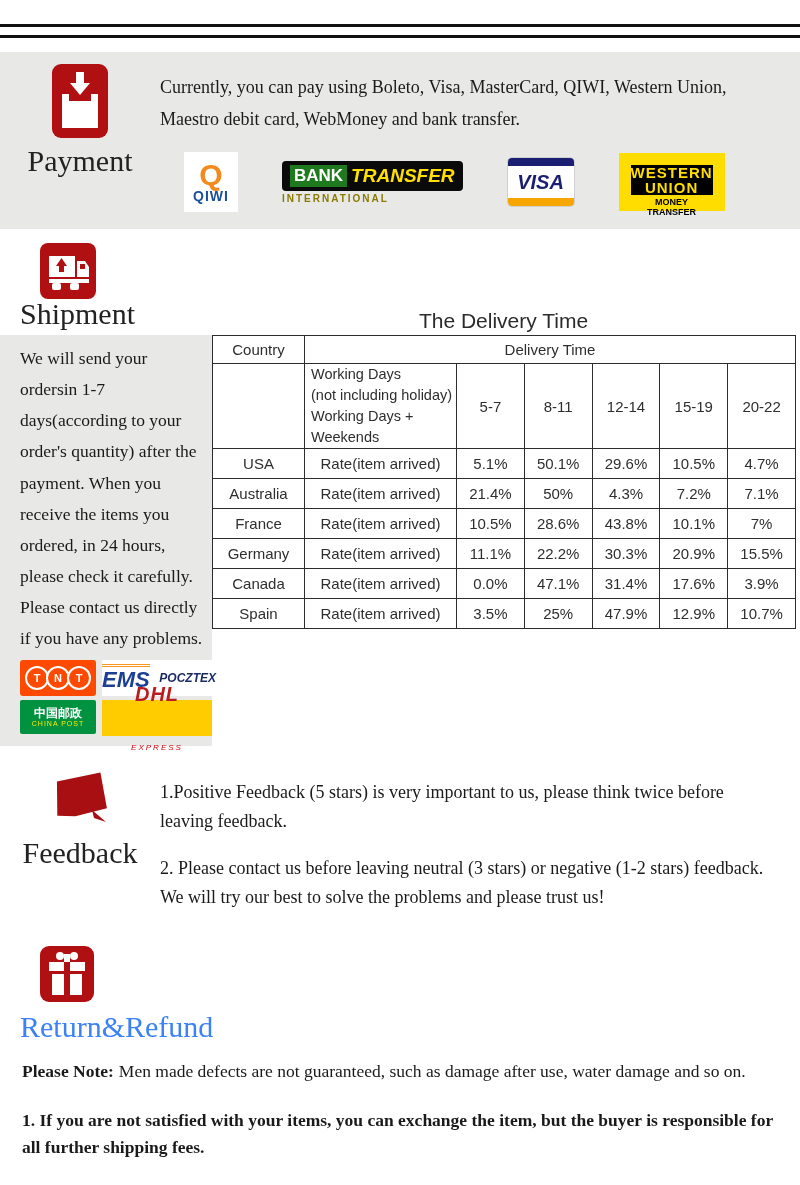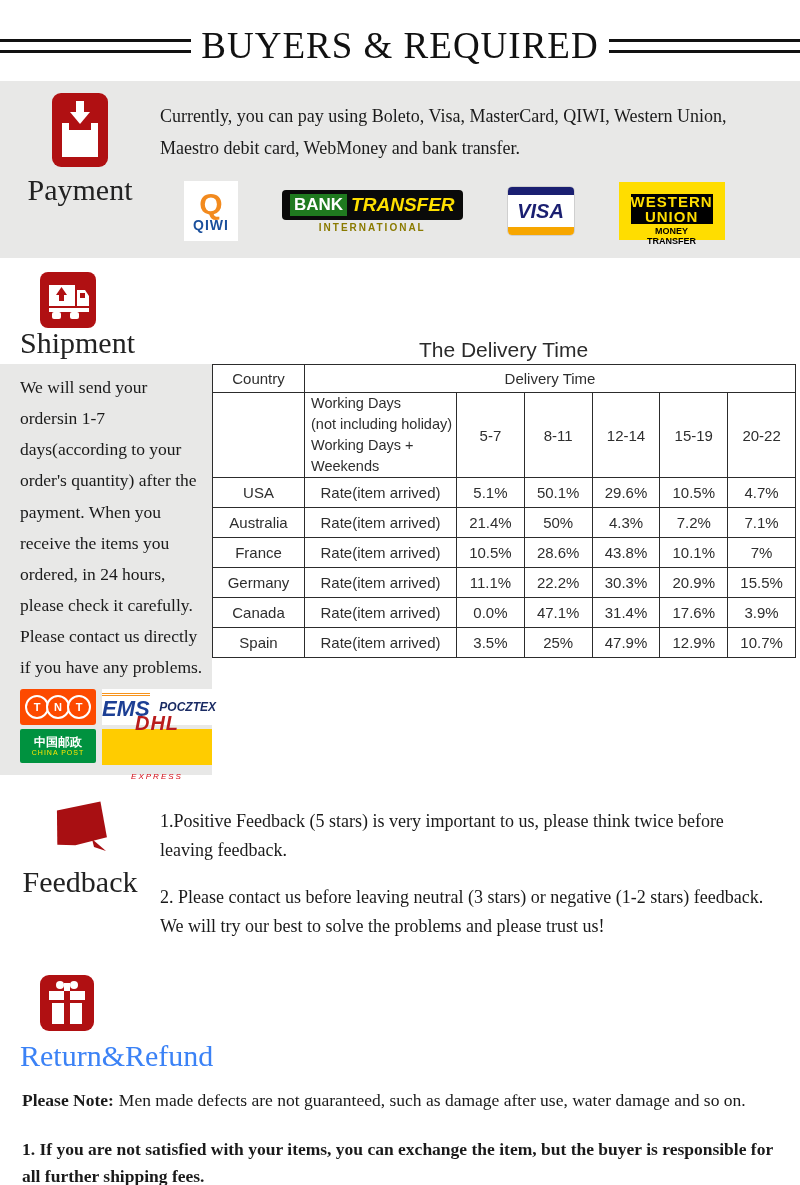--- a/index.html
+++ b/index.html
@@ -17,21 +17,21 @@
   .icon-col{width:160px;display:flex;flex-direction:column;align-items:center;flex-shrink:0;}
   .section-label{font-size:30px;color:#222;margin-top:2px;}
 
   
   .payment-section{margin-top:14px;background:#e8e8e7;display:flex;padding:12px 0 16px 0;}
   .payment-desc{margin:8px 26px 16px 0;font-size:18px;line-height:1.75;}
   .pay-logos{display:flex;align-items:center;gap:44px;margin-left:24px;height:62px;}
   .logo-qiwi{width:54px;height:60px;background:#fff;display:flex;flex-direction:column;align-items:center;justify-content:center;font-family:"Liberation Sans",sans-serif;}
   .logo-qiwi .q{color:#f28a1e;font-size:30px;font-weight:bold;line-height:0.9;}
   .logo-qiwi .t{color:#1a4f9c;font-size:14px;font-weight:bold;letter-spacing:1px;}
-  .logo-bank{display:flex;flex-direction:column;align-items:center;font-family:"Liberation Sans",sans-serif;}
+  .logo-bank{display:flex;flex-direction:column;font-family:"Liberation Sans",sans-serif;}
   .logo-bank .bar{background:#0a0a0a;border-radius:4px;padding:4px 8px;display:flex;align-items:center;gap:4px;}
   .logo-bank .bank{background:#1f7a1f;color:#fff;font-weight:bold;font-size:17px;padding:1px 4px;}
   .logo-bank .transfer{color:#ffe000;font-weight:bold;font-style:italic;font-size:19px;}
   .logo-bank .intl{color:#8a7a00;font-weight:bold;font-size:10px;letter-spacing:2px;margin-top:2px;}
   .logo-visa{width:66px;height:48px;background:#fff;border:1px solid #cfcfcf;border-radius:5px;display:flex;flex-direction:column;justify-content:space-between;overflow:hidden;}
   .logo-visa .top{height:8px;background:#1a1f71;}
   .logo-visa .mid{color:#1a1f71;font-weight:bold;font-style:italic;font-family:"Liberation Sans",sans-serif;font-size:20px;text-align:center;}
   .logo-visa .bot{height:8px;background:#f7a600;}
   .logo-wu{width:106px;height:58px;background:#ffdd00;padding:12px;box-sizing:border-box;display:flex;flex-direction:column;font-family:"Liberation Sans",sans-serif;}
   .logo-wu .blk{background:#000;flex:1;display:flex;flex-direction:column;align-items:center;justify-content:center;line-height:1;}
@@ -85,21 +85,20 @@
   .notes p{margin:0 0 10px 0;line-height:1.55;}
   .notes .bold{font-weight:bold;}
   .notes .gap{margin-top:22px;}
   .note-label{font-weight:bold;margin-right:5px;}
 </style>
 </head>
 <body>
 
 <div class="page-header">
   <div class="hr-double"></div>
-  <h1 class="page-title">BUYERS &amp; REQUIRED</h1>
   <div class="hr-double"></div>
 </div>
 
 <div class="payment-section">
   <div class="icon-col">
     <span>
       <svg width="56" height="74" viewBox="0 0 56 74">
         <rect x="0" y="0" width="56" height="74" rx="9" fill="#b01012"></rect>
         <rect x="24" y="8" width="8" height="12" fill="#fff"></rect>
         <polygon points="18,19 38,19 28,31 " fill="#fff"></polygon>

